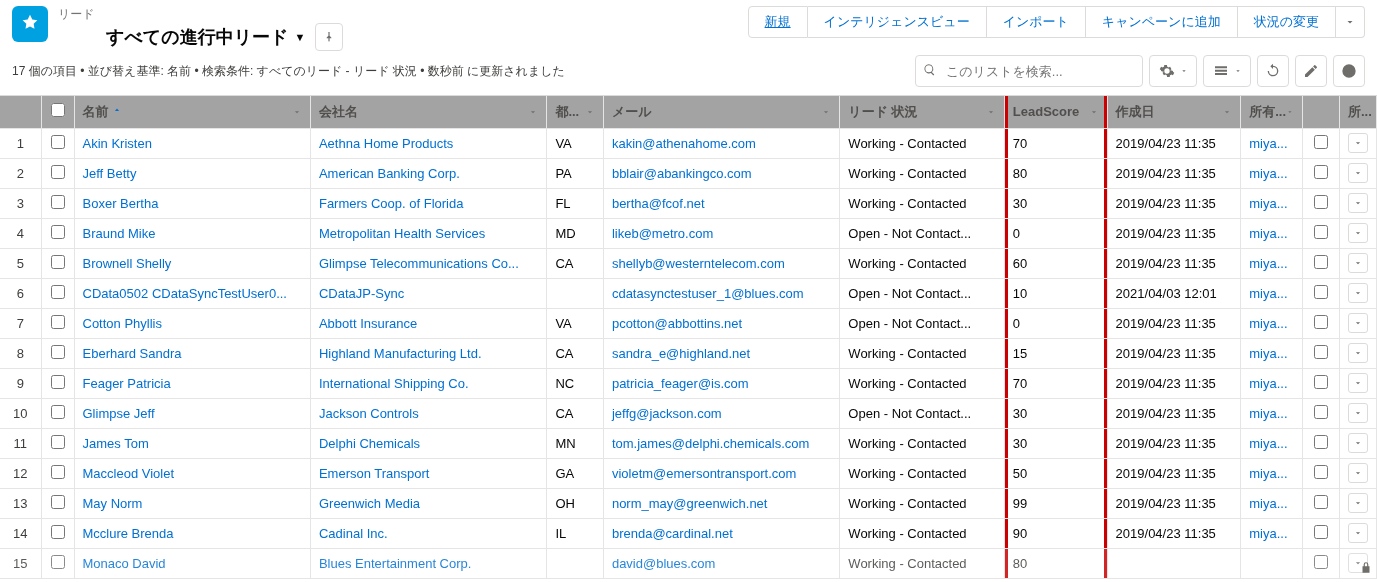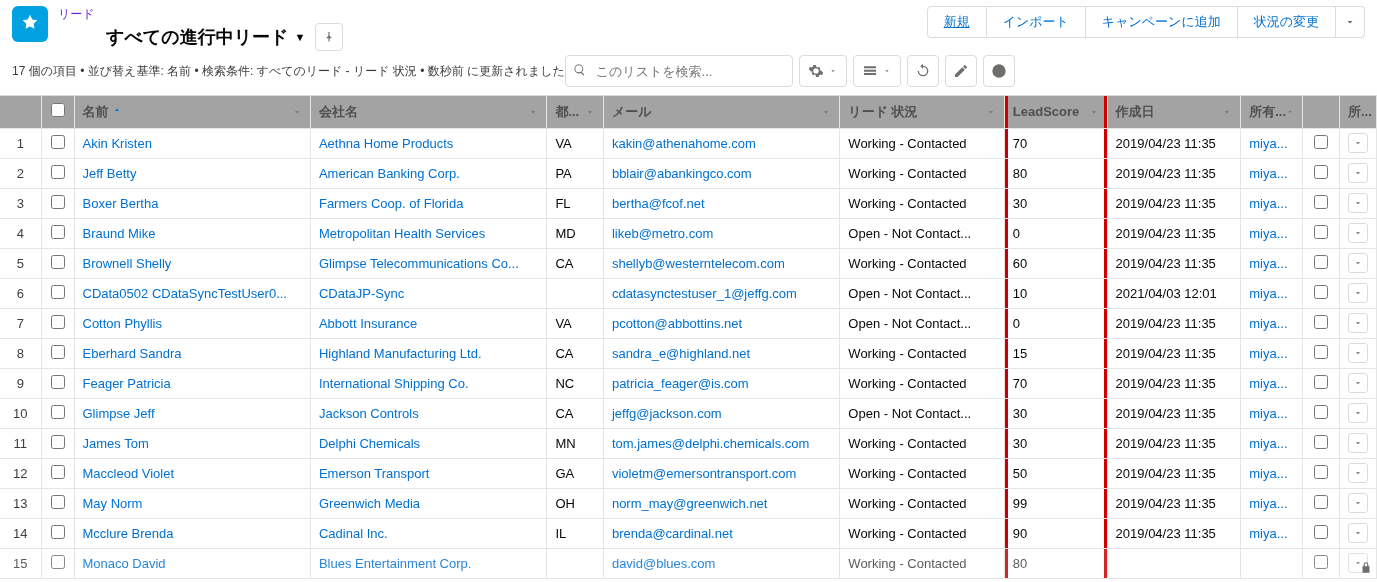--- a/index.html
+++ b/index.html
@@ -4,37 +4,37 @@
 <style>
 * { box-sizing: border-box; margin: 0; padding: 0; }
 body { font-family: "Salesforce Sans", Arial, sans-serif; font-size: 13px; color: #080707; background: #fff; width: 1377px; overflow: hidden; }
 a { color: #0070d2; text-decoration: none; cursor: pointer; }
 
 
 .header { display: flex; justify-content: space-between; padding: 6px 12px 0 12px; }
 .header-left { display: flex; align-items: flex-start; gap: 10px; }
 .icon-box { width: 36px; height: 36px; background: #00a1e0; border-radius: 6px; display: flex; align-items: center; justify-content: center; flex-shrink: 0; }
 .icon-box svg { width: 22px; height: 22px; fill: #fff; }
-.title-block .obj-label { font-size: 12px; color: #6d28d9; }
+.title-block .obj-label { font-size: 12px; color: #737373; }
 .title-row { display: flex; align-items: center; gap: 6px; margin-left: 48px; }
 .title-row h1 { font-size: 18px; font-weight: 700; }
 .title-dropdown { font-size: 11px; }
 .pin-btn { width: 28px; height: 28px; border: 1px solid #dddbda; border-radius: 4px; background: #fff; display: flex; align-items: center; justify-content: center; cursor: pointer; margin-left: 4px; }
 .pin-btn svg { width: 14px; height: 14px; fill: #706e6b; }
 
 .header-right { display: flex; flex-direction: column; align-items: flex-end; gap: 8px; }
 .action-btns { display: flex; }
 .action-btn { border: 1px solid #dddbda; background: #fff; padding: 6px 16px; font-size: 13px; color: #0070d2; cursor: pointer; }
 .action-btn:first-child { border-radius: 4px 0 0 4px; text-decoration: underline; }
 .action-btn:not(:first-child) { border-left: none; }
 .action-btn:last-child { border-radius: 0; }
 .action-more { border: 1px solid #dddbda; border-left: none; background: #fff; padding: 6px 8px; cursor: pointer; border-radius: 0 4px 4px 0; display: flex; align-items: center; }
 .action-more svg { width: 12px; height: 12px; fill: #706e6b; }
 
-.subheader { display: flex; align-items: center; padding: 4px 12px 8px 12px; }
+.subheader { display: flex; justify-content: space-between; align-items: center; padding: 4px 12px 8px 12px; }
 .meta-text { font-size: 12px; color: #3e3e3c; }
 .toolbar { display: flex; gap: 6px; align-items: center; }
 .search-box { position: relative; }
 .search-box input { width: 228px; height: 32px; border: 1px solid #dddbda; border-radius: 4px; padding: 0 8px 0 30px; font-size: 13px; }
 .search-box .sicon { position: absolute; left: 8px; top: 8px; width: 14px; height: 14px; fill: #706e6b; }
 .tbtn { width: 32px; height: 32px; border: 1px solid #dddbda; border-radius: 4px; background: #fff; display: flex; align-items: center; justify-content: center; cursor: pointer; }
 .tbtn.split { width: 48px; justify-content: space-around; padding: 0 6px; }
 .tbtn svg { width: 16px; height: 16px; fill: #706e6b; }
 .tbtn .caret { width: 8px; height: 8px; }
 
@@ -89,20 +89,21 @@
           <svg viewBox="0 0 24 24">
               <path d="M14 4l-1 1v5l3 3v1H8v-1l3-3V5l-1-1h4zM11 14v5l1 1 1-1v-5h-2z"></path>
             </svg>
         </button>
       </div>
     </div>
   </div>
   <div class="header-right">
     <div class="action-btns">
       <button class="action-btn">新規</button>
+      <button class="action-btn">インテリジェンスビュー</button>
       <button class="action-btn">インポート</button>
       <button class="action-btn">キャンペーンに追加</button>
       <button class="action-btn">状況の変更</button>
       <button class="action-more">
         <svg viewBox="0 0 24 24">
             <path d="M7 10l5 5 5-5z"></path>
           </svg>
       </button>
     </div>
   </div>
@@ -321,21 +322,21 @@
                 <path d="M7 10l5 5 5-5z"></path>
               </svg>
             </button></td>
   </tr>
         <tr>
     <td class="col-num">6</td>
     <td class="col-chk"><input type="checkbox" style=""></td>
     <td class="col-name"><a>CData0502 CDataSyncTestUser0...</a></td>
     <td class="col-company"><a>CDataJP-Sync</a></td>
     <td class="col-state"></td>
-    <td class="col-email"><a>cdatasynctestuser_1@jeffg.com</a></td>
+    <td class="col-email"><a>cdatasynctestuser_1@blues.com</a></td>
     <td class="col-status">Open - Not Contact...</td>
     <td class="col-score">10</td>
     <td class="col-date">2021/04/03 12:01</td>
     <td class="col-owner"><a>miya...</a></td>
     <td class="col-trail"><input type="checkbox" style=""></td>
     <td class="col-menu"><button class="row-menu-btn">
               <svg viewBox="0 0 24 24">
                 <path d="M7 10l5 5 5-5z"></path>
               </svg>
             </button></td>

